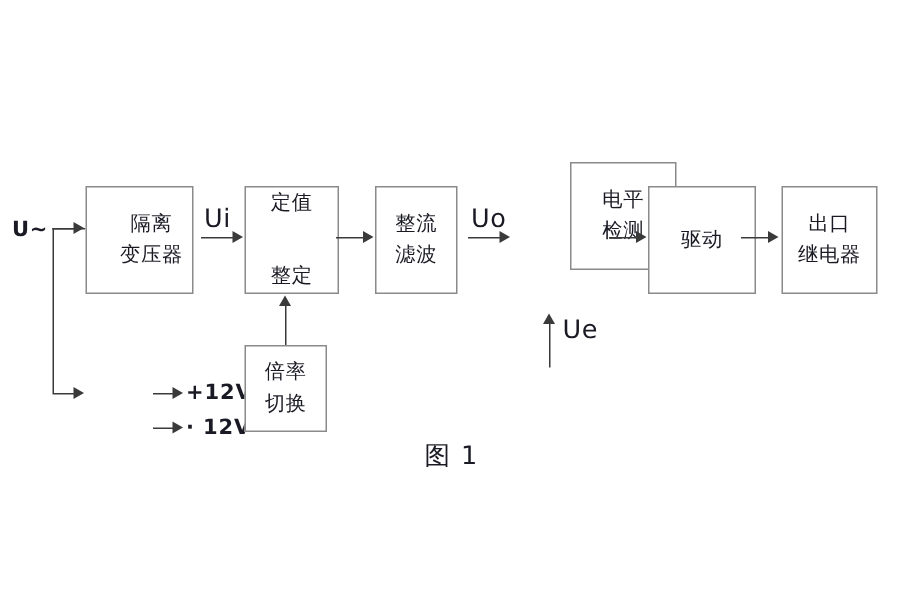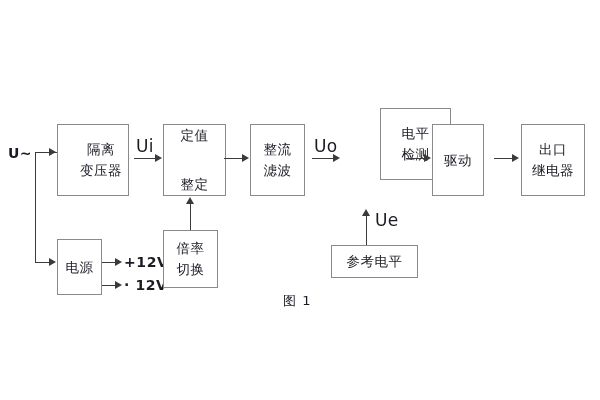--- a/index.html
+++ b/index.html
@@ -50,21 +50,21 @@
     font-weight: 700;
   }
   .label.rail {
     font-size: 14px;
     font-weight: 600;
     letter-spacing: 0.6px;
   }
   .caption {
     position: absolute;
     color: #1a1a24;
-    font-size: 13px;
+    font-size: 17px;
     letter-spacing: 1px;
     white-space: nowrap;
   }
 
   
   .hline {
     position: absolute;
     height: 0;
     border-top: 1.6px solid #3a3a3a;
   }
@@ -133,55 +133,49 @@
   <div class="arrow-r" style="left:333px; top:154px;"></div>
 
   <div class="box" style="left:344px; top:108px; width:71px; height:72px;margin-left:36px;">
     <span class="ln">电平</span>
     <span class="ln">检测</span>
   </div>
 
   <div class="hline" style="left:406px; top:158px; width:19px;"></div>
   <div class="arrow-r" style="left:424px; top:154px;"></div>
 
-  <div class="box" style="left:432px; top:124px; width:52px; height:72px;">
+  <div class="box" style="left:432px; top:124px; width:72px; height:72px;">
     <span class="ln">驱动</span>
   </div>
 
   <div class="hline" style="left:494px; top:158px; width:19px;"></div>
   <div class="arrow-r" style="left:512px; top:154px;"></div>
 
   <div class="box" style="left:521px; top:124px; width:64px; height:72px;">
     <span class="ln">出口</span>
     <span class="ln">继电器</span>
   </div>
 
-  <div class="box" style="left:57px; top:239px; width:45px; height:56px;">
-    <span class="ln">电源</span>
-  </div>
 
   <div class="hline" style="left:102px; top:262px; width:14px;"></div>
   <div class="arrow-r" style="left:115px; top:258px;"></div>
   <div class="label rail" style="left:124px; top:254px;">+12V</div>
 
   <div class="hline" style="left:102px; top:285px; width:14px;"></div>
   <div class="arrow-r" style="left:115px; top:281px;"></div>
   <div class="label rail" style="left:124px; top:277px;">· 12V</div>
 
   <div class="box" style="left:163px; top:230px; width:55px; height:58px;">
     <span class="ln">倍率</span>
     <span class="ln">切换</span>
   </div>
 
   <div class="vline" style="left:190px; top:204px; height:26px;"></div>
   <div class="arrow-u" style="left:186px; top:197px;"></div>
 
-  <div class="box" style="left:331px; top:245px; width:87px; height:33px;">
-    <span class="ln">参考电平</span>
-  </div>
 
   <div class="vline" style="left:366px; top:216px; height:29px;"></div>
   <div class="arrow-u" style="left:362px; top:209px;"></div>
   <div class="label" style="left:375px; top:210px;">Ue</div>
 
   <div class="caption" style="left:283px; top:292px;">图 1</div>
 
 </div>
 
 </body></html>

